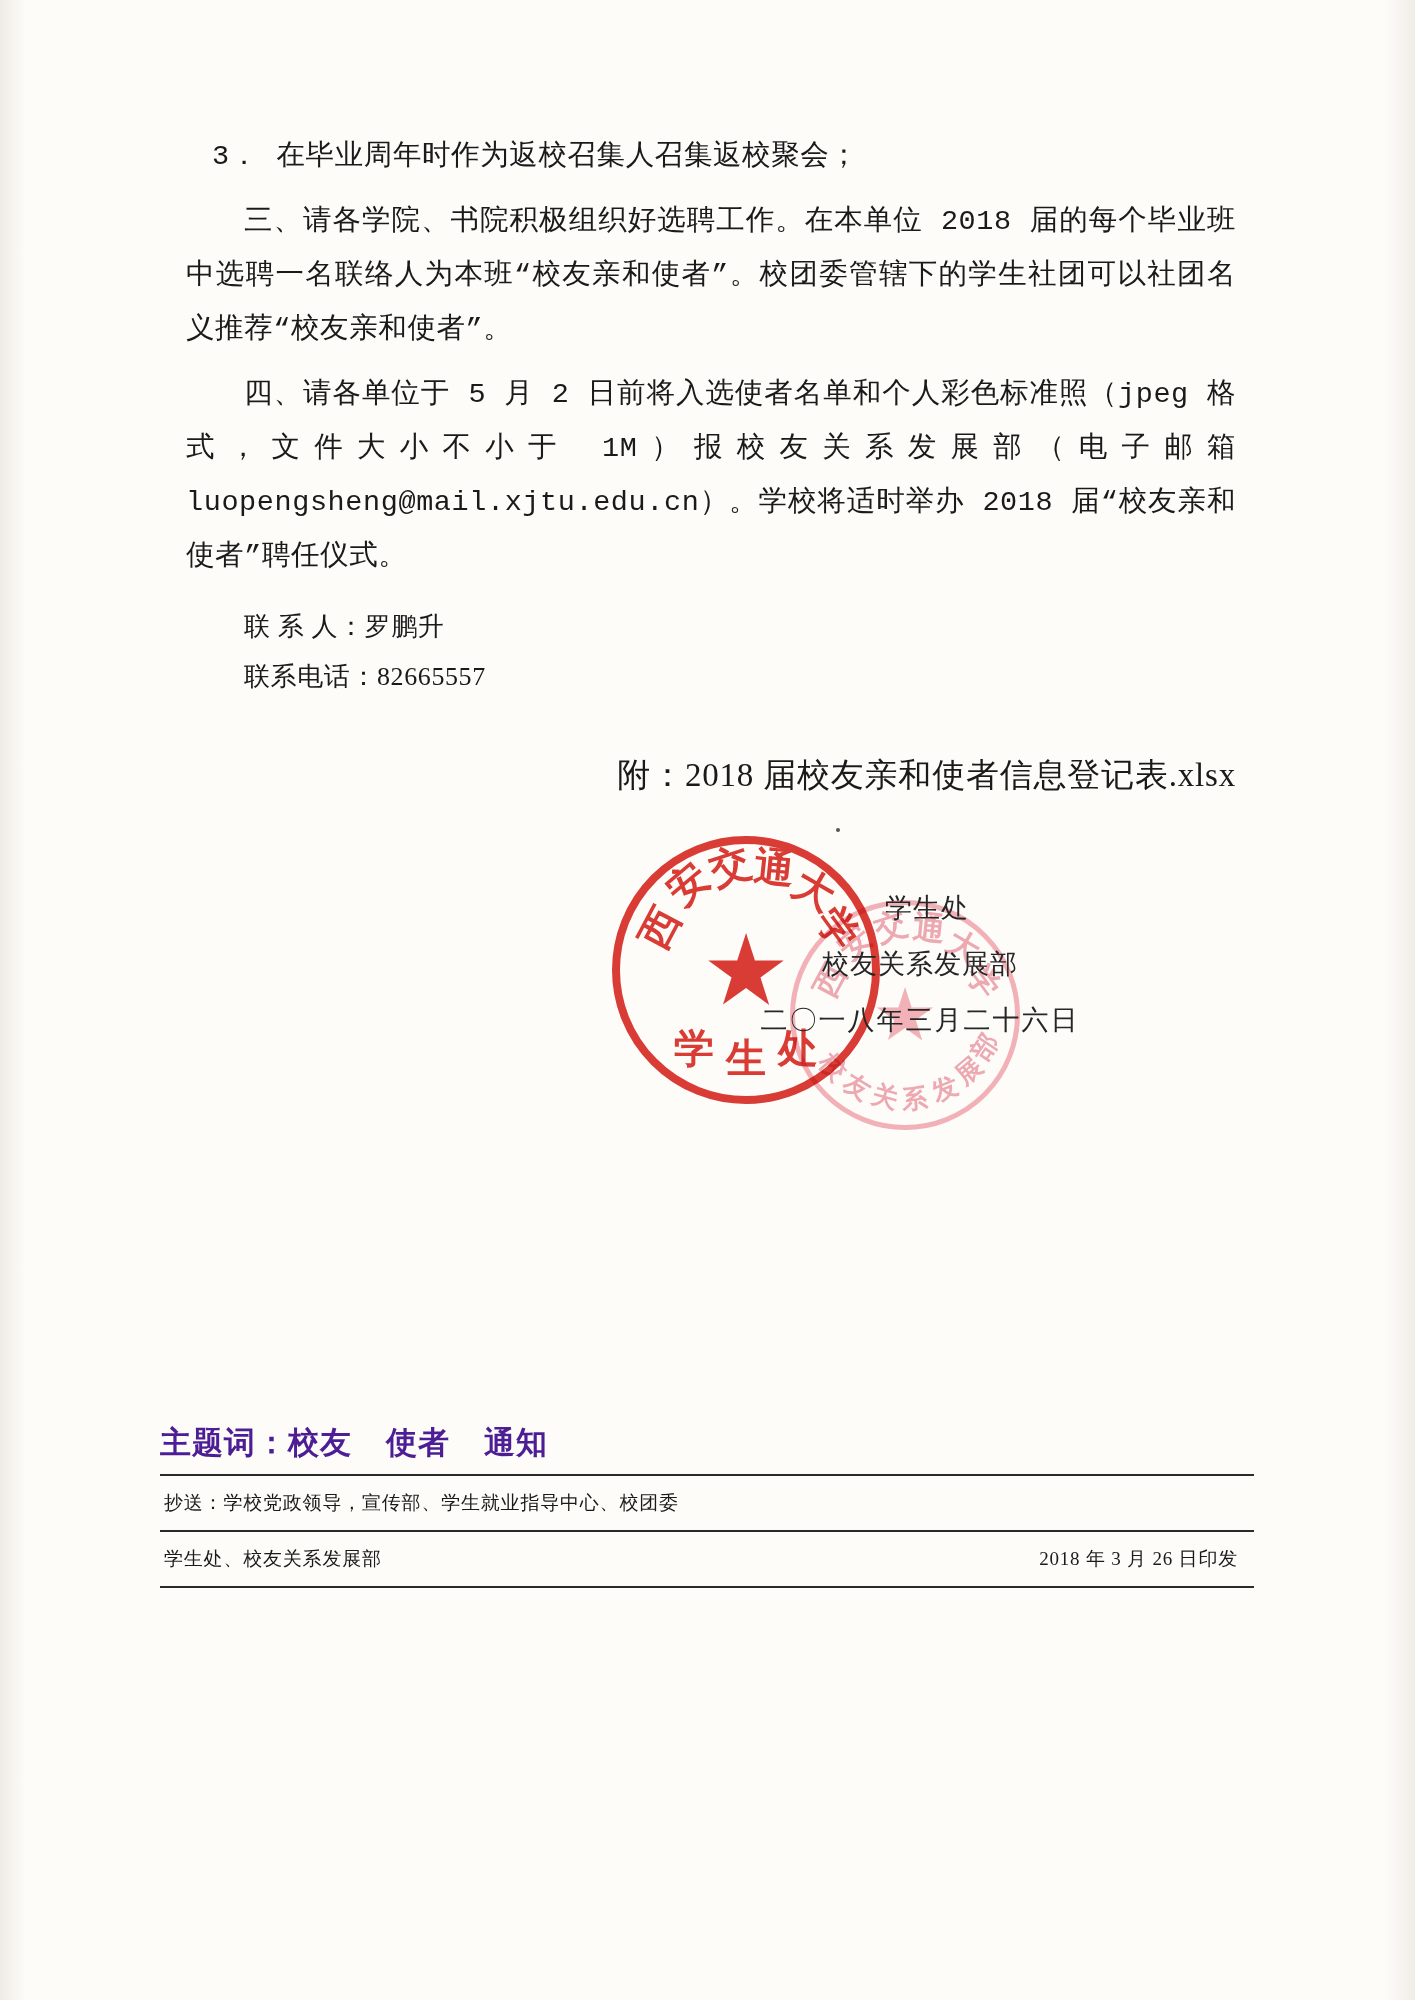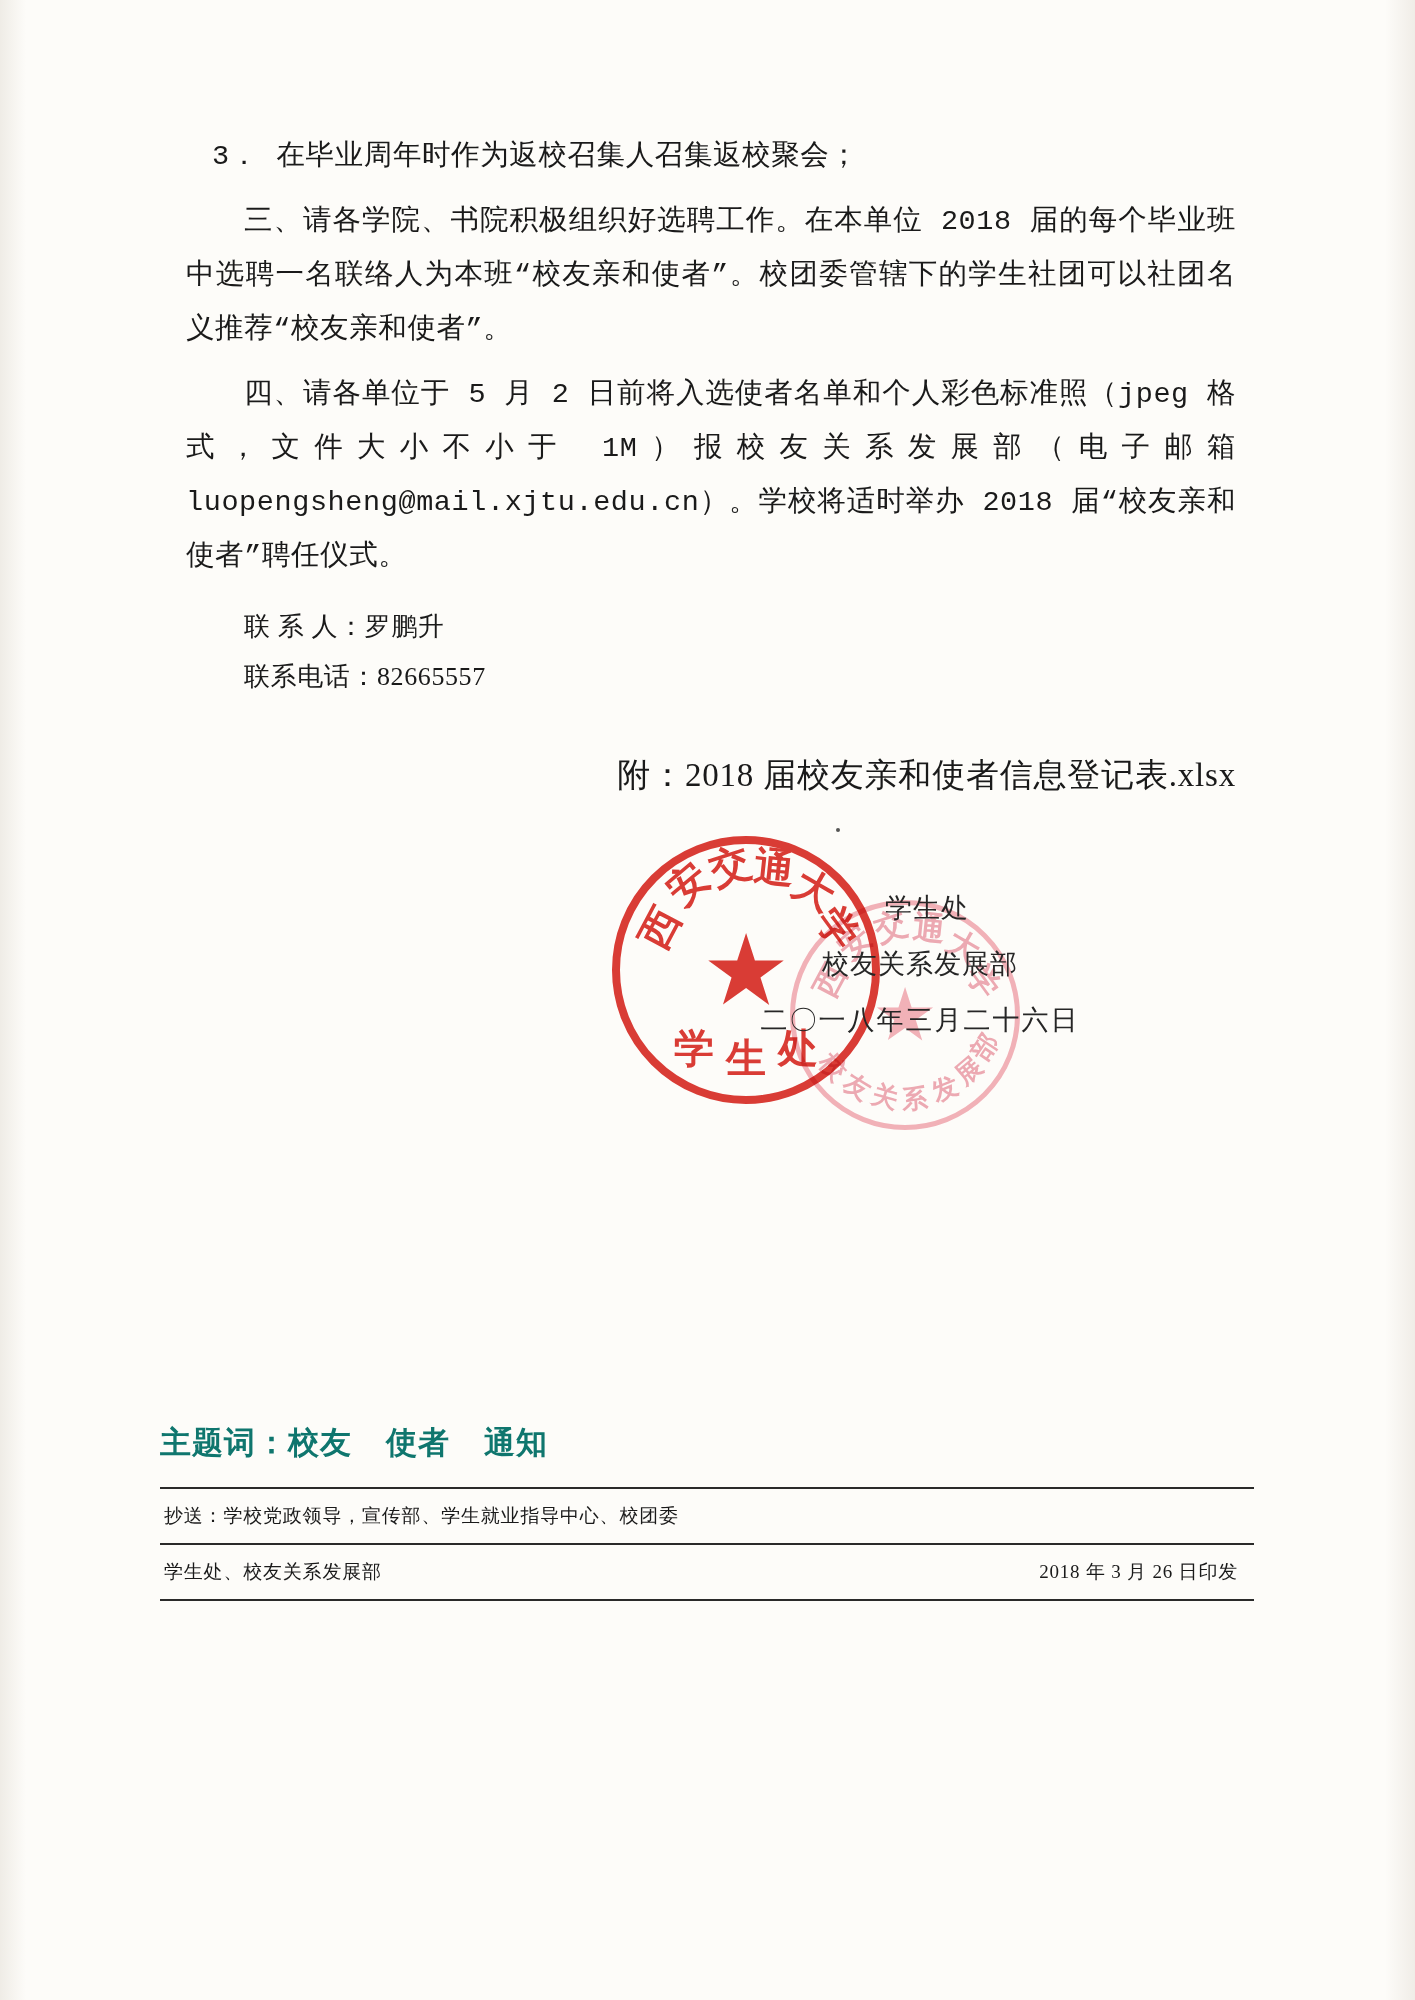--- a/index.html
+++ b/index.html
@@ -176,22 +176,22 @@
   .footer {
     position: absolute;
     left: 160px;
     top: 1422px;
     width: 1094px;
   }
   .footer-keywords {
     font-size: 31px;
     font-weight: bold;
     letter-spacing: 1px;
-    padding-bottom: 23px;
-    color: #0f766e;
+    padding-bottom: 10px;
+    color: #4c1d95;
   }
   .footer-kw-gap { display: inline-block; width: 34px; }
   .rule {
     border-top: 2px solid #2a2a2a;
   }
   .footer-row {
     font-size: 19px;
     letter-spacing: 0.8px;
     padding: 14px 4px 14px 4px;
     display: flex;

